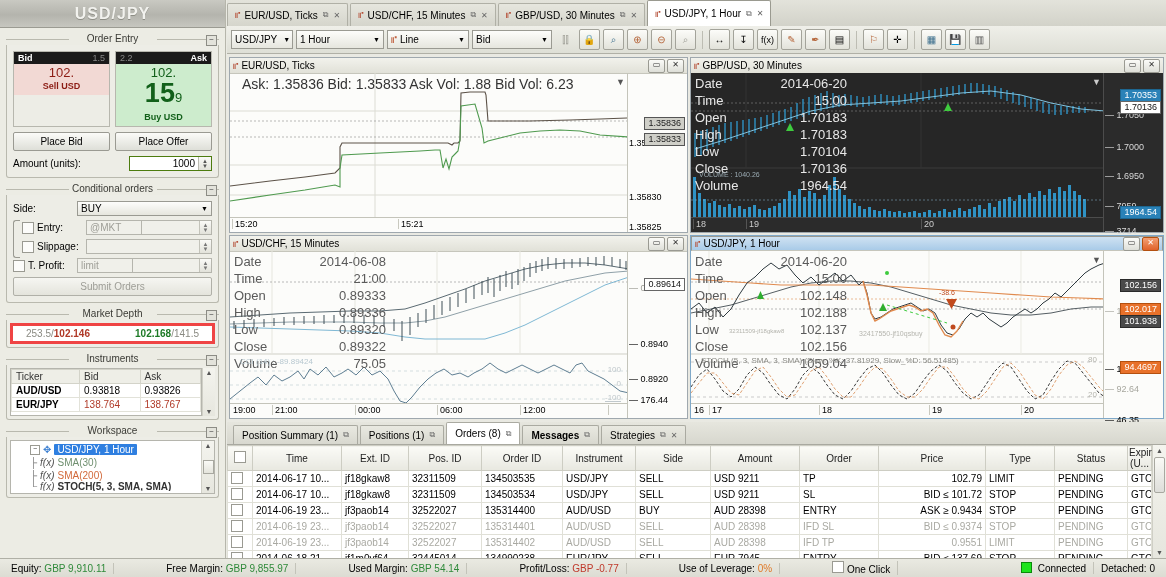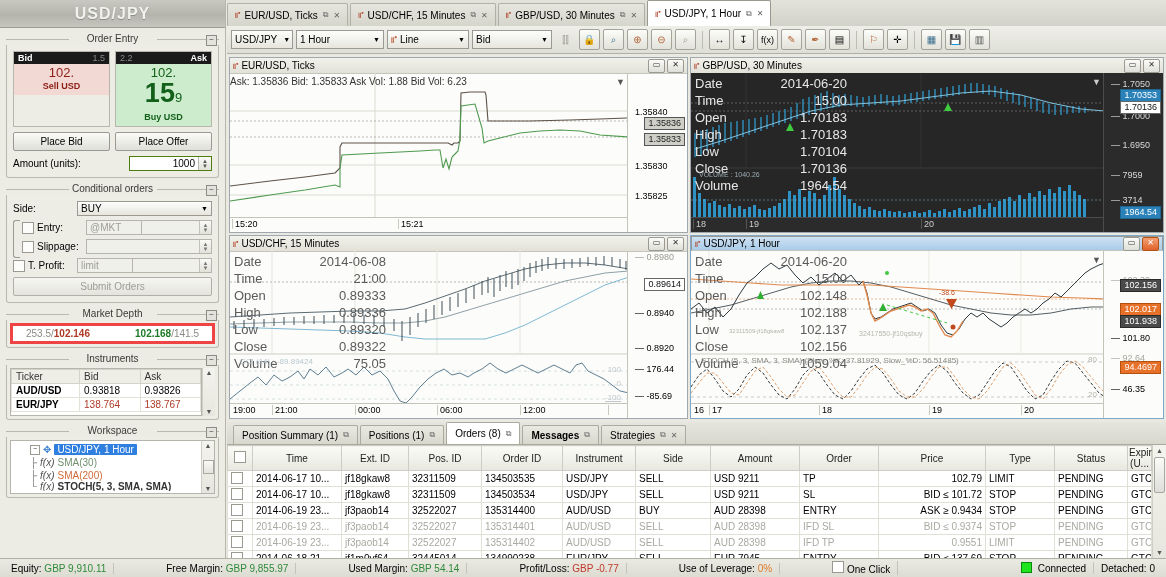--- a/index.html
+++ b/index.html
@@ -151,37 +151,37 @@
   .ptitle .wbtns{margin-left:auto;display:flex;gap:2px;}
   .wb{width:15px;height:12px;border:1px solid #9a9a92;border-radius:2px;
     background:linear-gradient(#fbfbf8,#dedfd8);font-size:8px;line-height:10px;
     text-align:center;color:#333;cursor:pointer;}
   .wb.close{background:linear-gradient(#f3a075,#e0622a);border-color:#b4500f;color:#fff;}
   .pbody{position:absolute;left:0;right:0;top:15px;bottom:0;}
 
   .axis-r{position:absolute;right:0;top:0;bottom:0;width:60px;
     border-left:1px solid #c4c4ba;font-size:9px;box-sizing:border-box;}
   .axis-r.dark{background:#2b2b2b;border-left:1px solid #4c4c4c;color:#d8d8d8;}
-  .axis-r .tick{position:absolute;left:7px;white-space:nowrap;}
+  .axis-r .tick{position:absolute;left:1px;white-space:nowrap;margin-top:31px;}
   .axis-b{position:absolute;left:0;right:60px;bottom:0;height:14px;
     border-top:1px solid #c4c4ba;font-size:9px;}
   .axis-b.dark{background:#2b2b2b;color:#ccc;border-top:1px solid #4c4c4c;}
   .axis-b .tk{position:absolute;top:1px;padding-left:2px;border-left:1px solid #c9c9bf;}
   .axis-b.dark .tk{border-left:1px solid #555;}
   .plot{position:absolute;left:0;top:0;right:60px;bottom:14px;overflow:hidden;}
   .plot.dark{background:#262626;}
 
   .ohlc{position:absolute;left:4px;top:2px;font-size:13px;line-height:17px;
     pointer-events:none;}
   .ohlc.light{color:#5a5a5a;}
   .ohlc.dark{color:#e8e8e8;}
   .ohlc .row{display:flex;}
   .ohlc .k{width:62px;}
   .ohlc .v{width:90px;text-align:right;}
-  .tickinfo{position:absolute;left:0;top:3px;font-size:10px;color:#333;}
+  .tickinfo{position:absolute;left:12px;top:3px;font-size:14px;color:#333;}
 
   .pricetag{position:absolute;right:2px;font-size:9px;padding:0 3px;
     border:1px solid #555;white-space:nowrap;line-height:11px;}
   .pt-grey{background:#cfcfc8;color:#222;}
   .pt-blue{background:#2a82b8;color:#fff;border-color:#1d6690;}
   .pt-white{background:#fff;color:#111;border-color:#666;}
   .pt-orange{background:#e8712a;color:#fff;border-color:#b4500f;}
   .pt-dark{background:#4a4a4a;color:#fff;border-color:#2a2a2a;}
 
   

